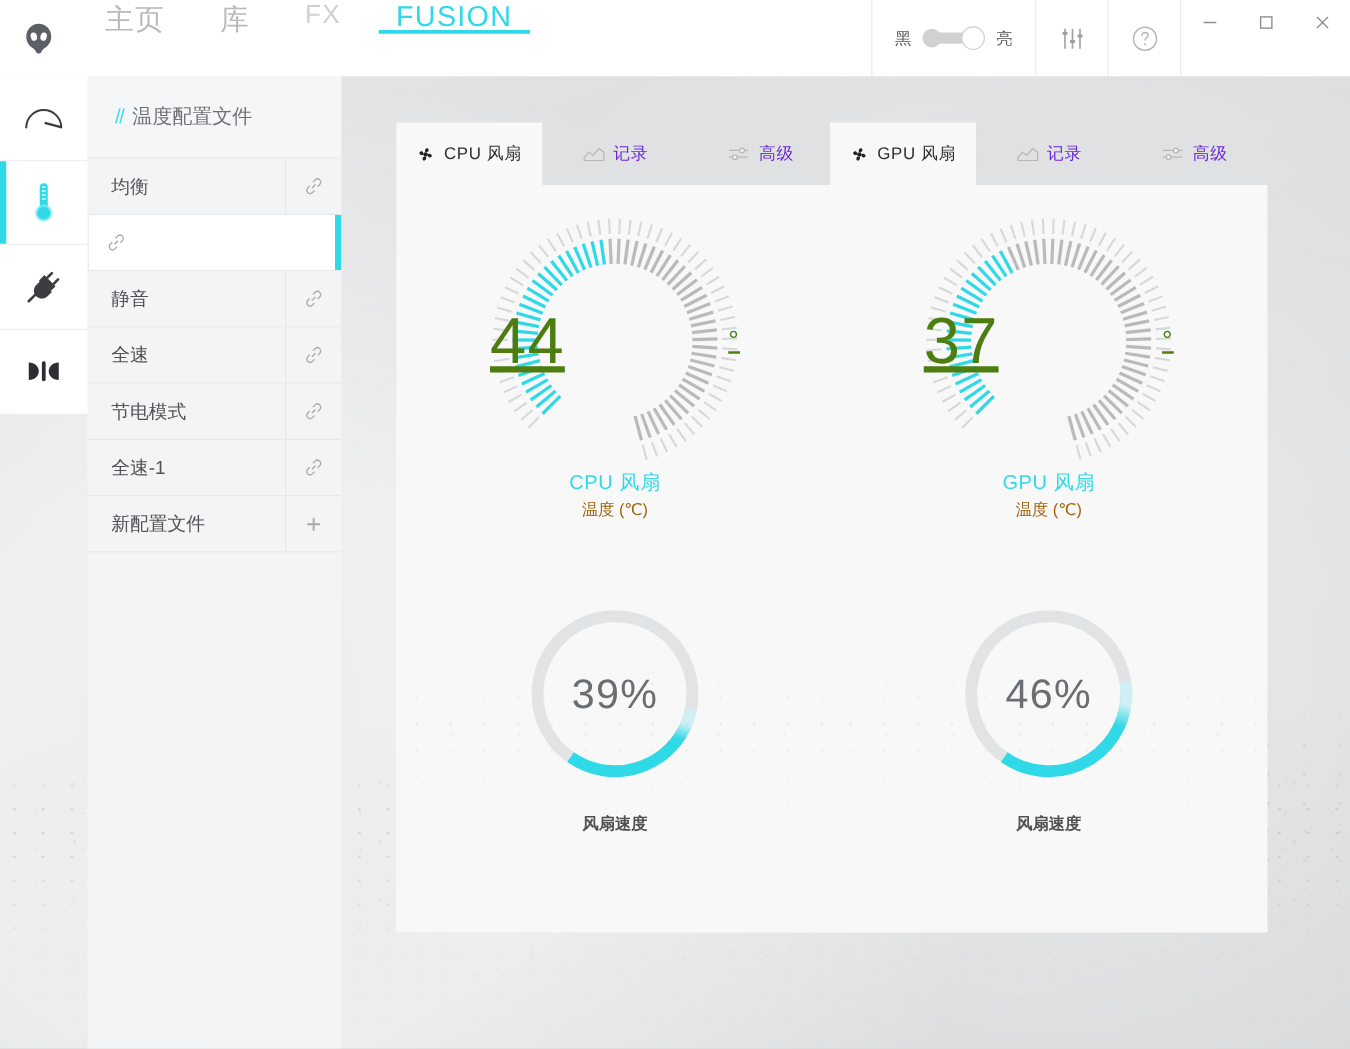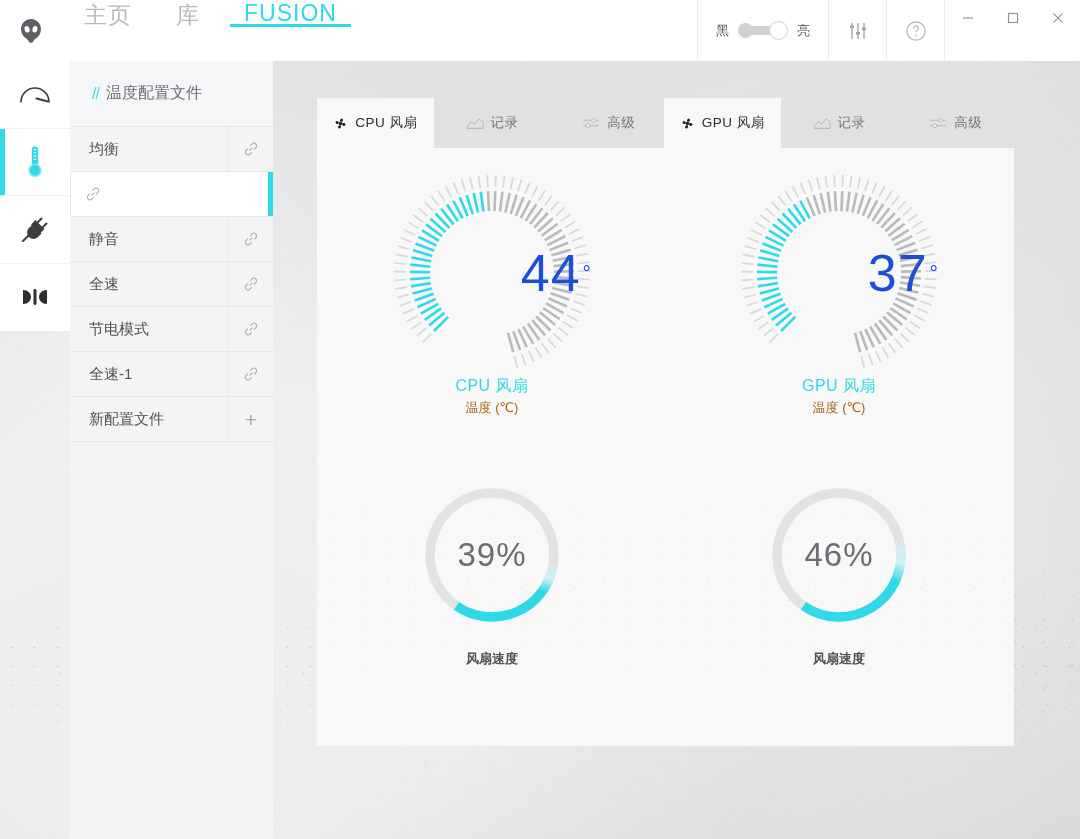--- a/index.html
+++ b/index.html
@@ -157,21 +157,21 @@
   
   .fanpanel {
     position: absolute; top: 98px; width: 350px; height: 648px;
     z-index: 5;
   }
   .fanpanel.cpu { left: 317px; }
   .fanpanel.gpu { left: 664px; }
   .tabs { display: flex; height: 50px; }
   .tab {
     flex: 1 1 0; display: flex; align-items: center; justify-content: center;
-    gap: 7px; background: #e0e1e2; color: #737373; font-size: 13.5px;
+    gap: 7px; background: #e0e1e2; color: #6d28d9; font-size: 13.5px;
     cursor: pointer; user-select: none;
   }
   .tab.active { background: #f8f8f8; color: #2d2e30; }
   .tab .tablabel { letter-spacing: .5px; }
   .panelbody {
     height: 598px; background: #f8f8f8;
     display: flex; flex-direction: column; align-items: center;
     position: relative;
   }
   .panelbody::after {
@@ -182,22 +182,22 @@
       radial-gradient(circle, rgba(110,115,120,.25) 1px, transparent 1.5px);
     background-size: 27px 21px, 53px 41px;
     background-position: 3px 1px, 19px 9px;
     -webkit-mask-image: linear-gradient(to bottom, transparent 55%, rgba(0,0,0,.8) 72%, transparent 92%);
             mask-image: linear-gradient(to bottom, transparent 55%, rgba(0,0,0,.8) 72%, transparent 92%);
   }
 
   .gauge-wrap { position: relative; width: 200px; height: 200px; margin-top: 25px; }
   .gauge-val {
     position: absolute; inset: 0; display: flex;
-    align-items: center; justify-content: flex-end;
-    font-size: 52px; color: #1d4ed8; font-weight: 300; letter-spacing: 1px;
+    align-items: center; justify-content: space-between;
+    font-size: 52px; color: #4d7c0f; font-weight: 300; letter-spacing: 1px; text-decoration: underline;
   }
   .gauge-val sup { font-size: 21px; vertical-align: super; margin-left: 2px; font-weight: 300; }
   .gauge-cap {
     margin-top: 3px; text-align: center;
   }
   .gauge-cap .cap-main { font-size: 16px; color: #2fd9e8; letter-spacing: .5px; }
   .gauge-cap .cap-sub { font-size: 13px; color: #a16207; margin-top: 2px; }
 
   .ring-wrap { position: relative; width: 152px; height: 152px; margin-top: 62px; }
   .ring-val {
@@ -228,20 +228,23 @@
         </svg>
       </span>
     </div>
 
     <div class="nav">
       <div class="nav-item">
         <span>主页</span>
       </div>
       <div class="nav-item">
         <span>库</span>
+      </div>
+      <div class="nav-item dim">
+        <span>FX</span>
       </div>
       <div class="nav-item active">
         <span>FUSION</span>
       </div>
     </div>
 
     <div class="tb-spacer"></div>
 
     <div class="tb-cell theme-cell">
       <span class="theme-label">黑</span>

